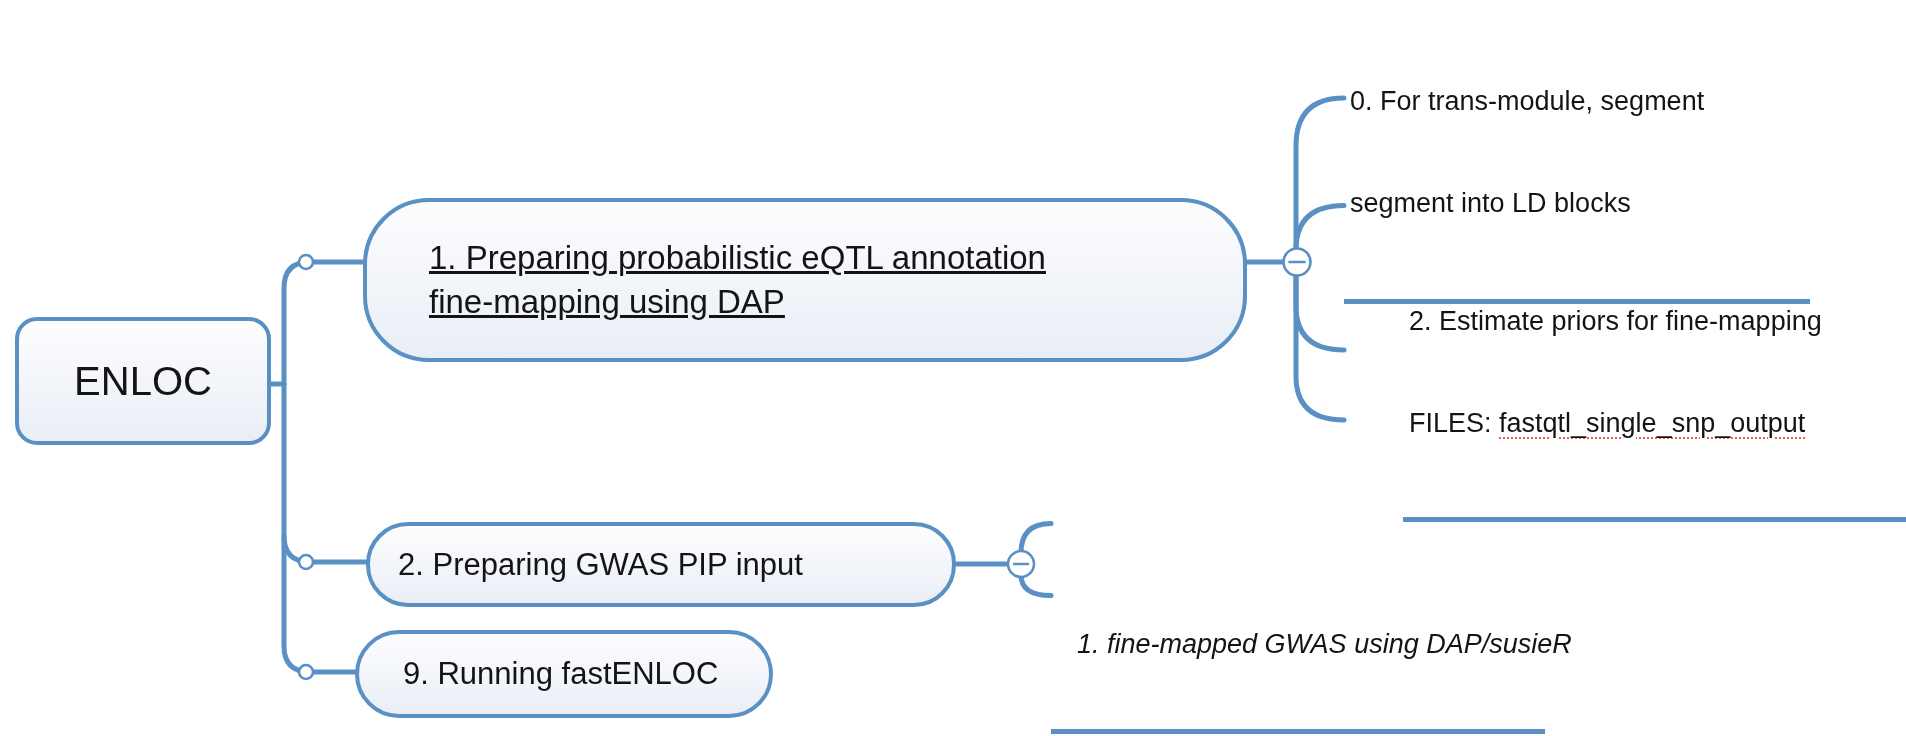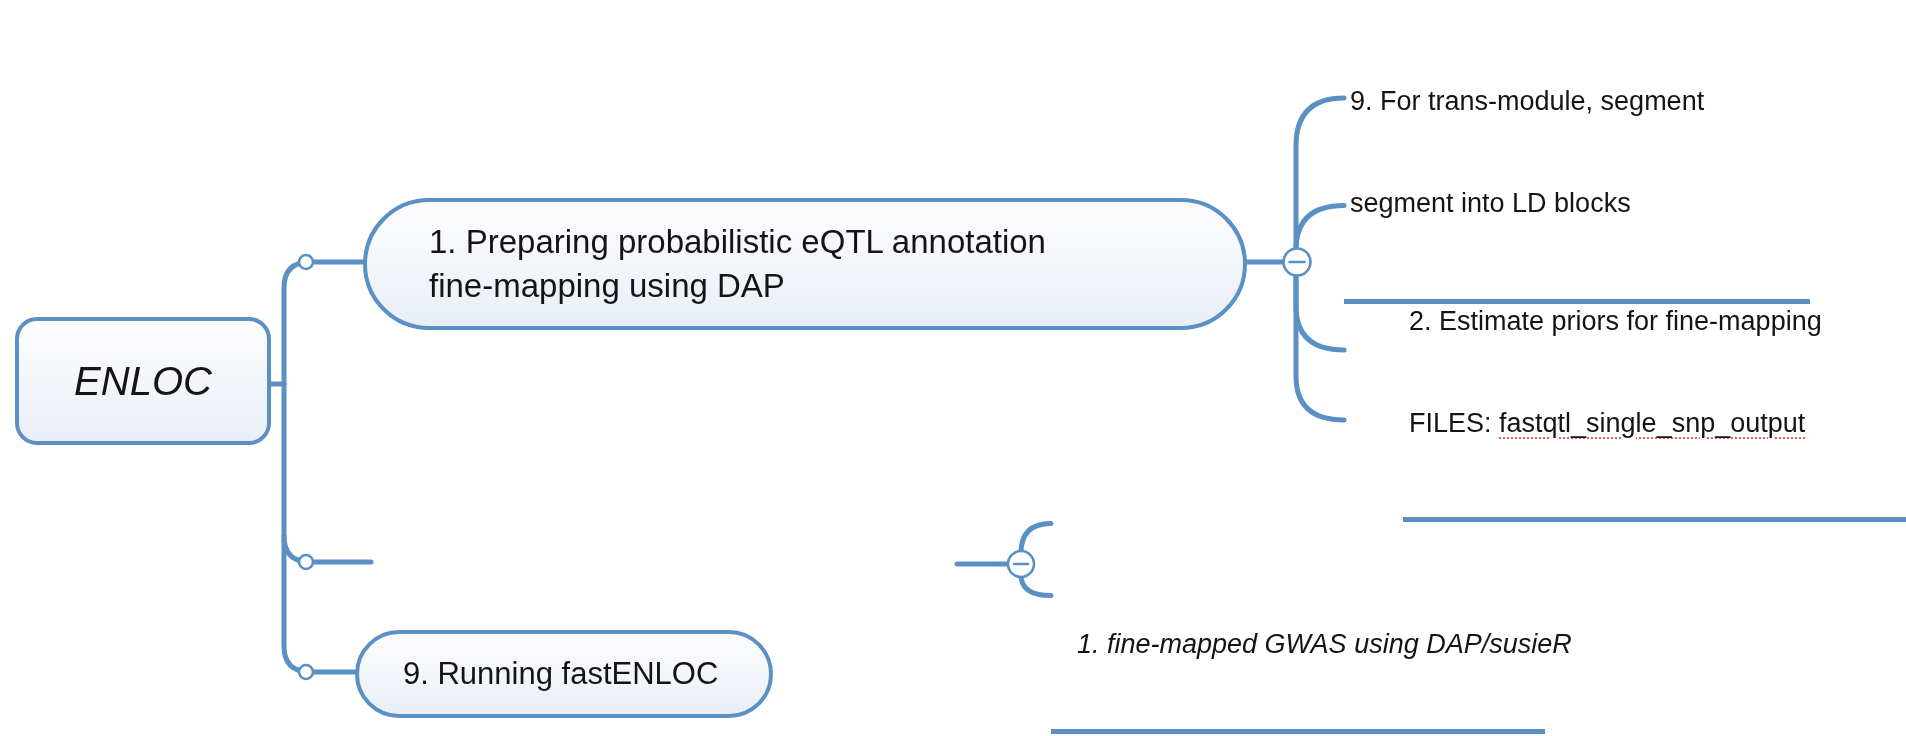--- a/index.html
+++ b/index.html
@@ -6,21 +6,21 @@
   body{font-family:"Liberation Sans","DejaVu Sans",sans-serif;color:#141414;}
   .canvas{position:relative;width:1906px;height:736px;background:#ffffff;overflow:hidden;}
   svg.wires{position:absolute;left:0;top:0;width:1906px;height:736px;}
   .wire{stroke:var(--accent,#5b90c5);stroke-width:5;fill:none;stroke-linecap:round;}
   .dot{fill:#ffffff;stroke:var(--accent,#5b90c5);stroke-width:2.6;}
   .btn-circle{fill:#ffffff;stroke:var(--accent,#5b90c5);stroke-width:2.6;}
   .btn-minus{stroke:var(--accent,#5b90c5);stroke-width:2.6;stroke-linecap:round;}
   .pill{position:absolute;box-sizing:border-box;border:4.5px solid var(--accent,#5b90c5);
         background:linear-gradient(180deg,var(--fill-top,#fdfdfe) 0%,var(--fill-bot,#e9eef6) 100%);
         display:flex;flex-direction:column;justify-content:center;}
-  .root{border-radius:22px;font-size:40px;align-items:center;font-style:italic;}
+  .root{border-radius:22px;font-size:40px;align-items:center;}
   .main1{border-radius:66px;font-size:33px;line-height:44px;padding-left:62px;}
   .main2{border-radius:42px;font-size:31px;padding-left:28px;}
   .main3{border-radius:44px;font-size:31px;padding-left:44px;}
   .leaf{position:absolute;box-sizing:border-box;border-bottom:5px solid var(--accent,#5b90c5);
         font-size:27px;line-height:34px;white-space:pre;}
   .leaf .ln{display:block;}
   .sp{text-decoration-line:underline;text-decoration-style:dotted;
       text-decoration-color:var(--squiggle,#e8604c);text-decoration-thickness:2px;
       text-underline-offset:5px;}
 </style>
@@ -57,32 +57,35 @@
     <g>
       <circle class="btn-circle" cx="1021" cy="564" r="13"></circle>
       <line class="btn-minus" x1="1014" y1="564" x2="1028" y2="564"></line>
     </g>
   </svg>
 
   <div class="pill root" style="left:15px;top:317px;width:256px;height:128px;">
     <span>ENLOC</span>
   </div>
 
-  <div class="pill main1" style="left:363px;top:198px;width:884px;height:132px;">
+  <div class="pill main1" style="left:363px;top:198px;width:884px;height:164px;text-decoration:underline;">
     <span class="ln">1. Preparing probabilistic eQTL annotation</span>
     <span class="ln">fine-mapping using DAP</span>
   </div>
 
+  <div class="pill main2" style="left:366px;top:522px;width:590px;height:85px;">
+    <span>2. Preparing GWAS PIP input</span>
+  </div>
 
   <div class="pill main3" style="left:355px;top:630px;width:418px;height:88px;">
     <span>9. Running fastENLOC</span>
   </div>
 
   <div class="leaf" style="left:1344px;top:16px;width:466px;padding:0 0 11px 6px;">
-    <span class="ln">9. For trans-module, segment</span>
+    <span class="ln">0. For trans-module, segment</span>
     <span class="ln">segment into LD blocks</span>
   </div>
 
 
   <div class="leaf" style="left:1403px;top:236px;width:541px;padding:0 0 9px 6px;">
     <span class="ln">2. Estimate priors for fine-mapping</span>
     <span class="ln"><span>FILES: </span><span class="sp">fastqtl_single_snp_output</span></span>
   </div>
 
 

